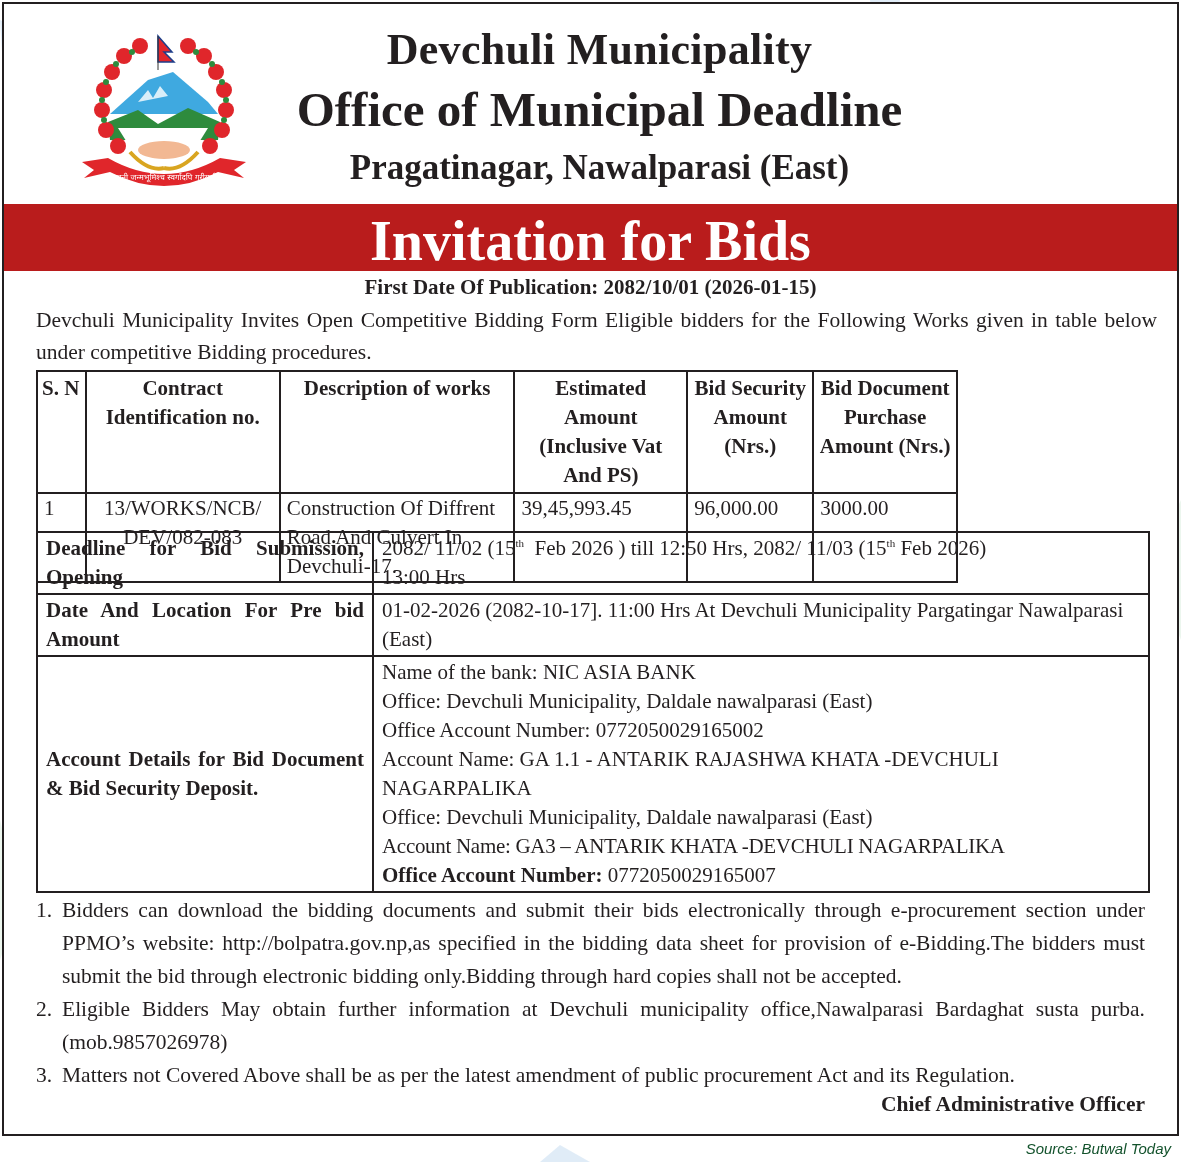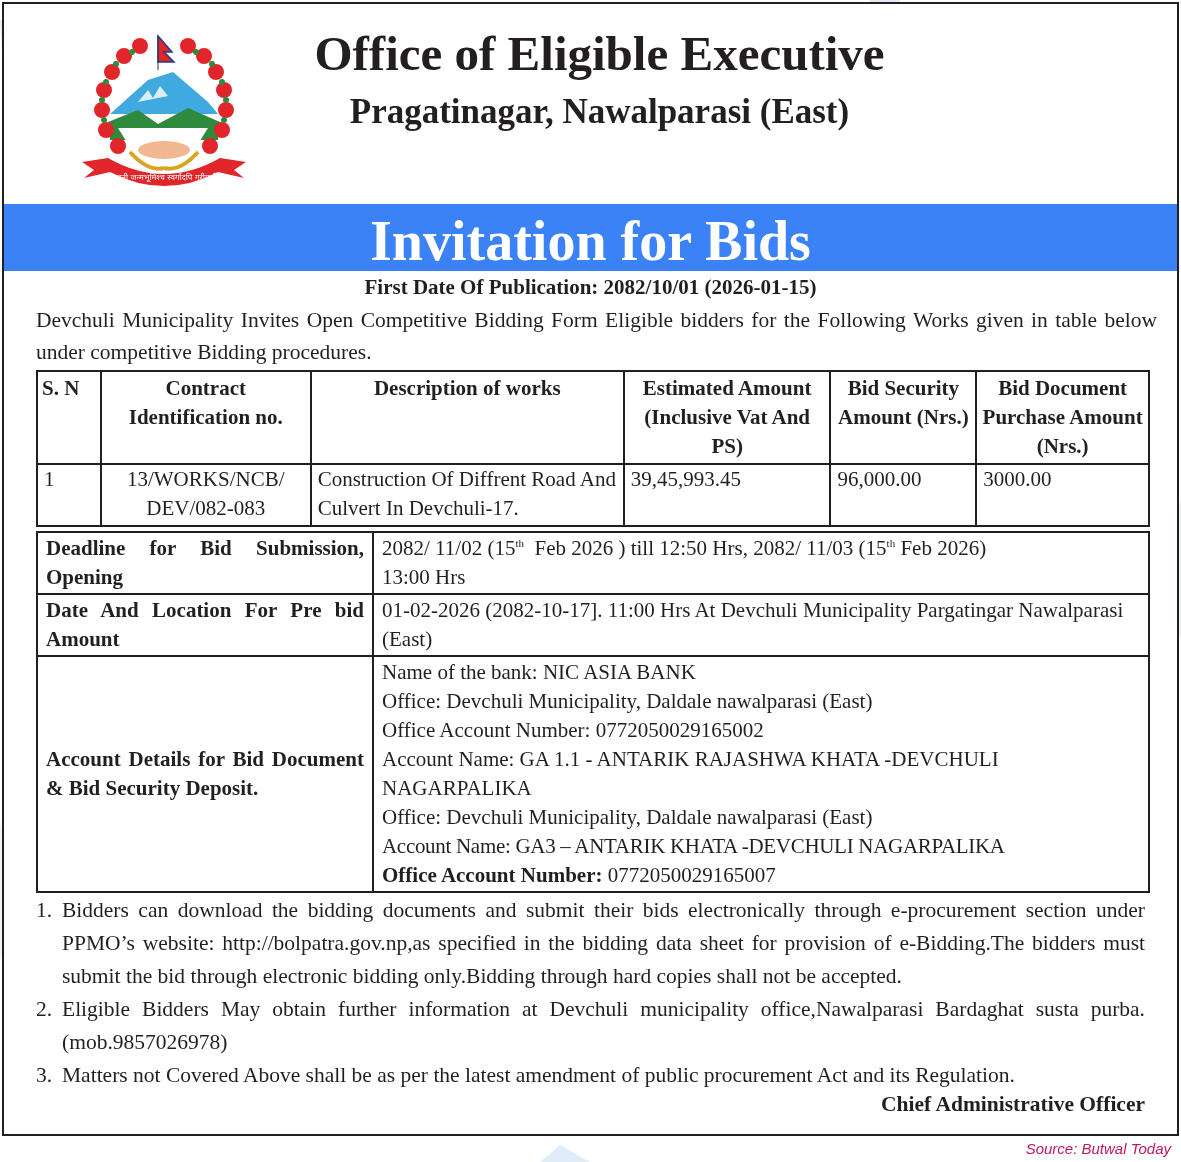--- a/index.html
+++ b/index.html
@@ -13,38 +13,38 @@
 
   .header { position: absolute; left: 0; top: 0; width: 100%; height: 200px; }
   .emblem { position: absolute; left: 74px; top: 28px; width: 172px; height: 160px; }
   .titles { position: absolute; left: 0; right: 0; top: 18px; text-align: center; }
   .t1 { font-weight: bold; font-size: 44px; line-height: 56px; letter-spacing: 0.3px; margin-left: 18px; }
   .t2 { font-weight: bold; font-size: 49px; line-height: 64px; margin-left: 18px; }
   .t3 { font-weight: bold; font-size: 35px; line-height: 52px; margin-left: 18px; }
 
   .banner {
     position: absolute; left: 0; top: 200px; width: 100%; height: 67px;
-    background: #3b82f6; color: #fff; text-align: center;
+    background: #b91c1c; color: #fff; text-align: center;
     font-weight: bold; font-size: 56px; line-height: 74px;
   }
 
   .pubdate {
     position: absolute; left: 0; right: 0; top: 270px; text-align: center;
     font-weight: bold; font-size: 21px; line-height: 26px;
   }
 
   .intro {
     position: absolute; left: 32px; right: 20px; top: 300px;
     font-size: 21.5px; line-height: 32px; text-align: justify;
   }
 
   table { border-collapse: collapse; font-size: 21px; }
   td, th { border: 2px solid #231f20; }
 
-  .works { position: absolute; left: 32px; top: 366px; width: 1114px; }
+  .works { position: absolute; left: 32px; top: 366px; width: 922px; }
   .works th { font-weight: bold; line-height: 29px; vertical-align: top; text-align: center; padding: 2px 4px; }
   .works td { line-height: 29px; vertical-align: top; padding: 0 6px; }
   .works tr.hdr { height: 89px; }
   .works tr.row { height: 62px; }
 
   .details { position: absolute; left: 32px; top: 527px; width: 1114px; }
   .details td { line-height: 29px; vertical-align: top; padding: 1px 8px; }
   .details td.lbl { width: 336px; text-align: justify; text-align-last: left; font-weight: bold; }
   .details td.lbl.mid { vertical-align: middle; margin-left: 32px; }
   .details .lbl .jl { text-align: justify; text-align-last: justify; display: block; }
@@ -52,21 +52,21 @@
 
   .notes { position: absolute; left: 32px; right: 32px; top: 890px; font-size: 21.5px; line-height: 33px; }
   .note { display: flex; }
   .note .num { width: 26px; flex: none; }
   .note .txt { flex: 1; text-align: justify; text-align-last: left; }
 
   .signoff { position: absolute; right: 32px; top: 1088px; font-weight: bold; font-size: 21.5px; }
 
   .source {
     position: absolute; right: 10px; top: 1140px;
-    font-family: "Liberation Sans", "DejaVu Sans", sans-serif; font-style: italic; font-size: 15px; color: #be185d;
+    font-family: "Liberation Sans", "DejaVu Sans", sans-serif; font-style: italic; font-size: 15px; color: #14532d;
   }
 
   .wm { position: absolute; pointer-events: none; }
 </style>
 </head>
 <body>
 
 <svg class="wm" width="1181" height="1162" style="left:0;top:0;opacity:0.18;">
   <polygon points="870,0 900,0 885,110" fill="#5b9bd5"></polygon>
   <polygon points="0,20 45,40 10,180" fill="#5b9bd5"></polygon>
@@ -122,21 +122,22 @@
           <circle cx="148" cy="68" r="3"></circle>
         <circle cx="26" cy="88" r="3"></circle>
           <circle cx="146" cy="88" r="3"></circle>
       </g>
 
       <path d="M4,130 L30,126 Q86,158 142,126 L168,130 L156,138 L166,146 L140,140 Q86,168 32,140 L6,146 L16,138 Z" fill="#e0262b"></path>
       <text x="86" y="148" text-anchor="middle" font-size="8" fill="#ffffff" font-family="DejaVu Sans, sans-serif">जननी जन्मभूमिश्च स्वर्गादपि गरीयसी</text>
     </svg>
 
     <div class="titles">
-      <div class="t2">Office of Eligible Executive</div>
+      <div class="t1">Devchuli Municipality</div>
+      <div class="t2">Office of Municipal Deadline</div>
       <div class="t3">Pragatinagar, Nawalparasi (East)</div>
     </div>
   </div>
 
   <div class="banner">Invitation for Bids</div>
 
   <div class="pubdate">First Date Of Publication: 2082/10/01 (2026-01-15)</div>
 
   <div class="intro">Devchuli Municipality Invites Open Competitive Bidding Form Eligible bidders for the Following Works given in table below under competitive Bidding procedures.</div>
 

